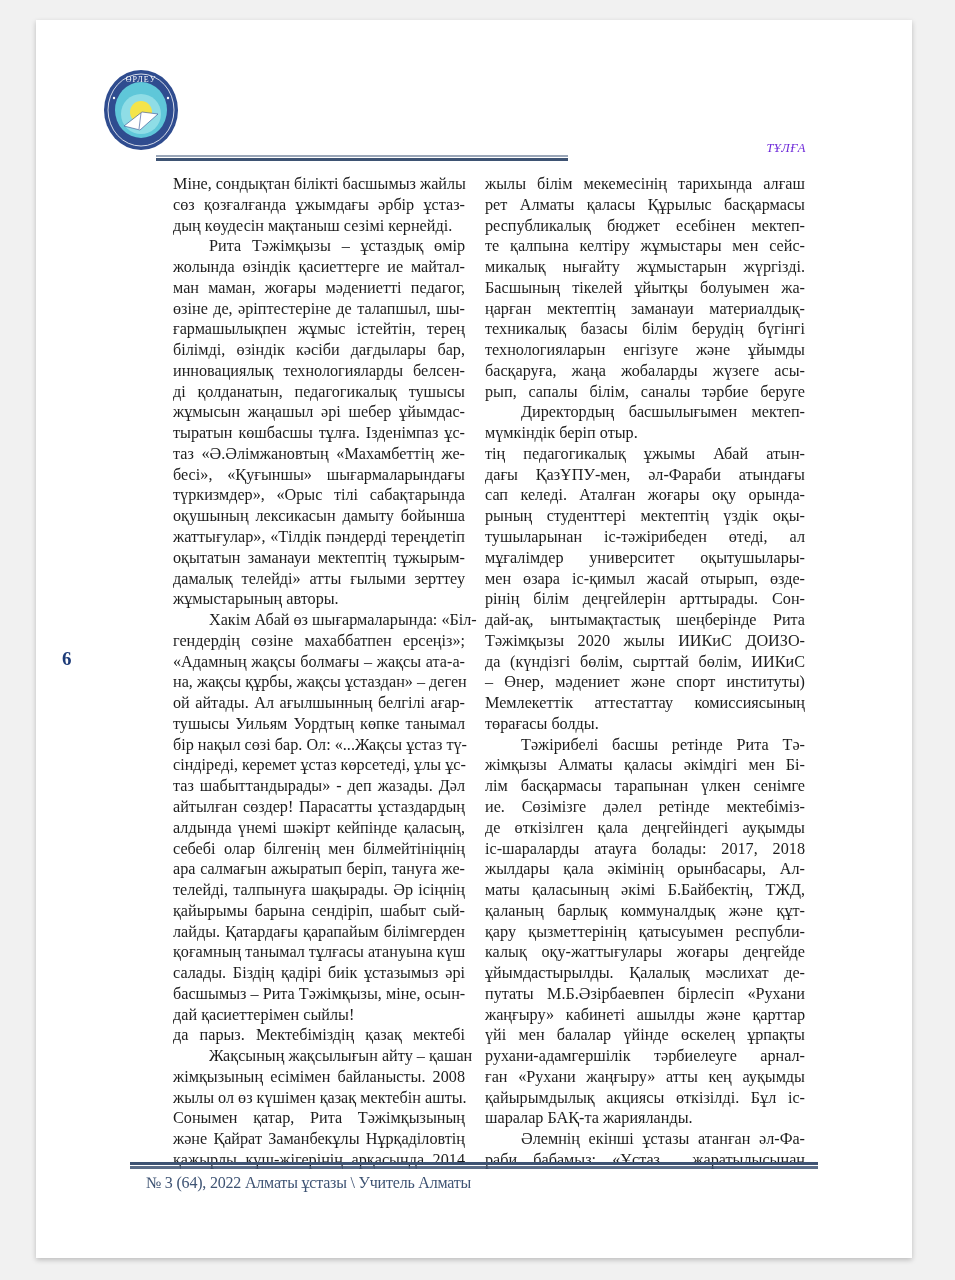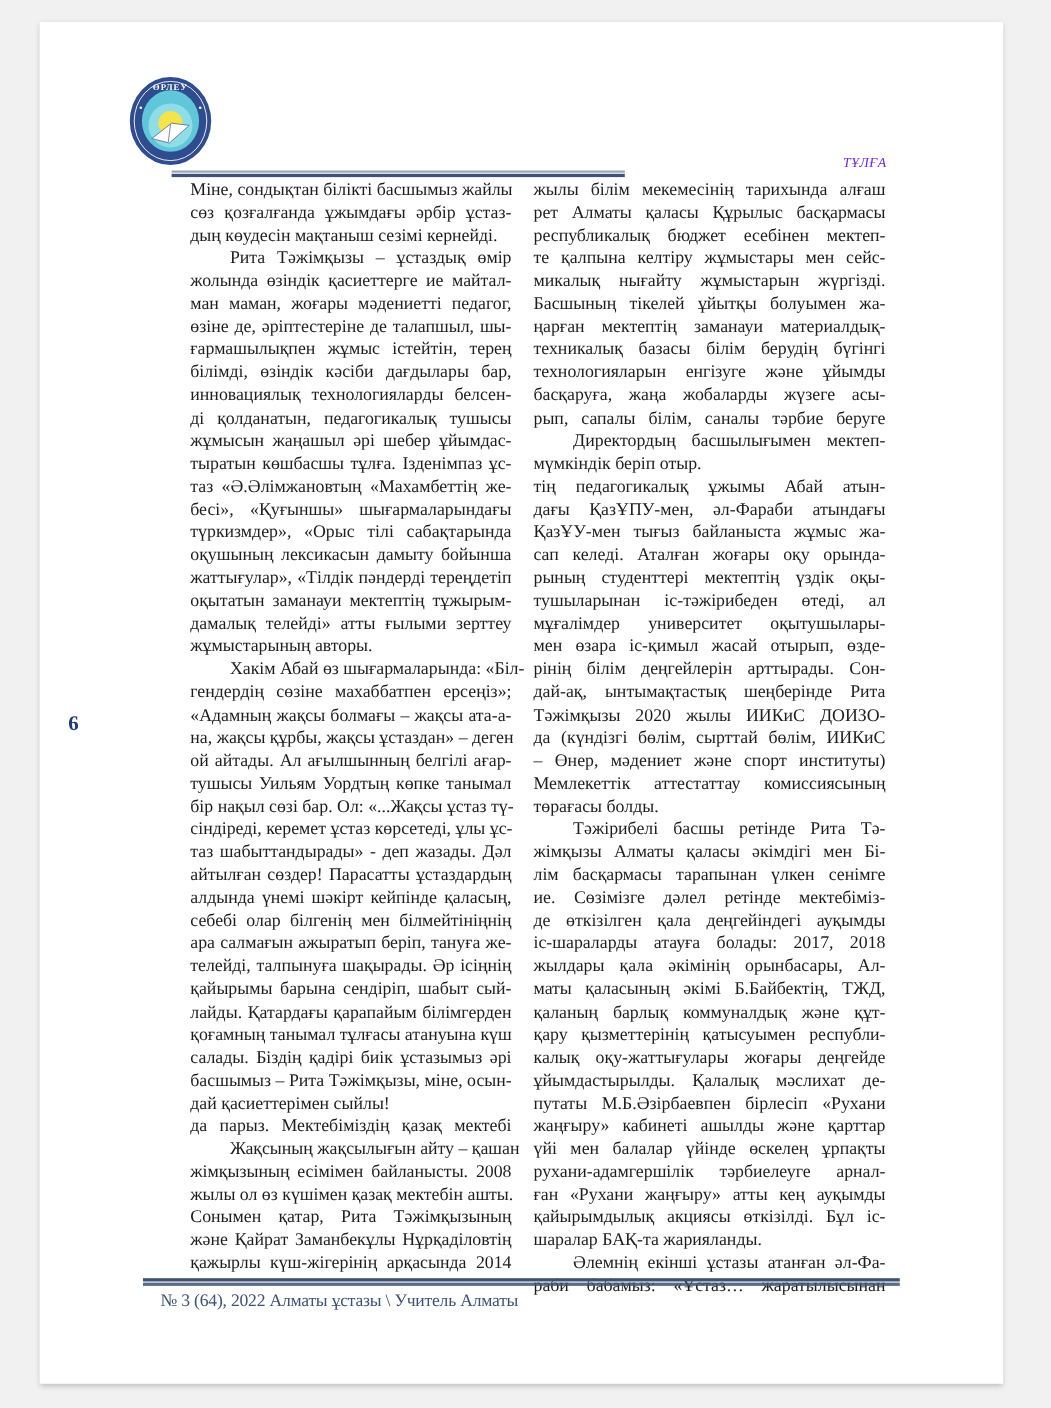--- a/index.html
+++ b/index.html
@@ -12,22 +12,22 @@
     }
     .page {
       position: absolute;
       left: 36px; top: 20px;
       width: 876px; height: 1238px;
       background: #ffffff;
       box-shadow: 0 2px 5px rgba(0,0,0,0.22);
     }
     .logo {
       position: absolute;
-      left: 80px; top: 48px;
-      width: 78px; height: 84px; font-weight: bold;
+      left: 66px; top: 48px;
+      width: 78px; height: 84px;
     }
     .header-rule {
       position: absolute;
       left: 120px; top: 135px;
       width: 412px; height: 6px;
     }
     .header-rule .r1 { position:absolute; left:0; top:0; width:100%; height:2px; background:#9aa6b8; }
     .header-rule .r2 { position:absolute; left:0; top:3px; width:100%; height:3px; background:#3e5373; }
     .section-tag {
       position: absolute;
@@ -39,21 +39,21 @@
     }
     .page-number {
       position: absolute;
       left: 26px; top: 628px;
       font-weight: bold;
       font-size: 19px;
       color: #1d3b78;
     }
     .col {
       position: absolute;
-      top: 142px;
+      top: 154px;
       font-size: 16.2px;
       line-height: 20.78px;
       color: #1d1d1d;
       text-align: justify;
     }
     .col.left { left: 137px; width: 292px; }
     .col.right { left: 449px; width: 320px; }
     .col .line {
       display: block;
       white-space: nowrap;
@@ -166,21 +166,20 @@
       <span class="line">Басшының тікелей ұйытқы болуымен жа-</span>
       <span class="line">ңарған мектептің заманауи материалдық-</span>
       <span class="line">техникалық базасы білім берудің бүгінгі</span>
       <span class="line">технологияларын енгізуге және ұйымды</span>
       <span class="line">басқаруға, жаңа жобаларды жүзеге асы-</span>
       <span class="line">рып, сапалы білім, саналы тәрбие беруге</span>
       <span class="line indent">Директордың басшылығымен мектеп-</span>
       <span class="line last">мүмкіндік беріп отыр.</span>
       <span class="line">тің педагогикалық ұжымы Абай атын-</span>
       <span class="line">дағы ҚазҰПУ-мен, әл-Фараби атындағы</span>
-      <span class="line">ҚазҰУ-мен тығыз байланыста жұмыс жа-</span>
       <span class="line">сап келеді. Аталған жоғары оқу орында-</span>
       <span class="line">рының студенттері мектептің үздік оқы-</span>
       <span class="line">тушыларынан іс-тәжірибеден өтеді, ал</span>
       <span class="line">мұғалімдер университет оқытушылары-</span>
       <span class="line">мен өзара іс-қимыл жасай отырып, өзде-</span>
       <span class="line">рінің білім деңгейлерін арттырады. Сон-</span>
       <span class="line">дай-ақ, ынтымақтастық шеңберінде Рита</span>
       <span class="line">Тәжімқызы 2020 жылы ИИКиС ДОИЗО-</span>
       <span class="line">да (күндізгі бөлім, сырттай бөлім, ИИКиС</span>
       <span class="line">– Өнер, мәдениет және спорт институты)</span>

